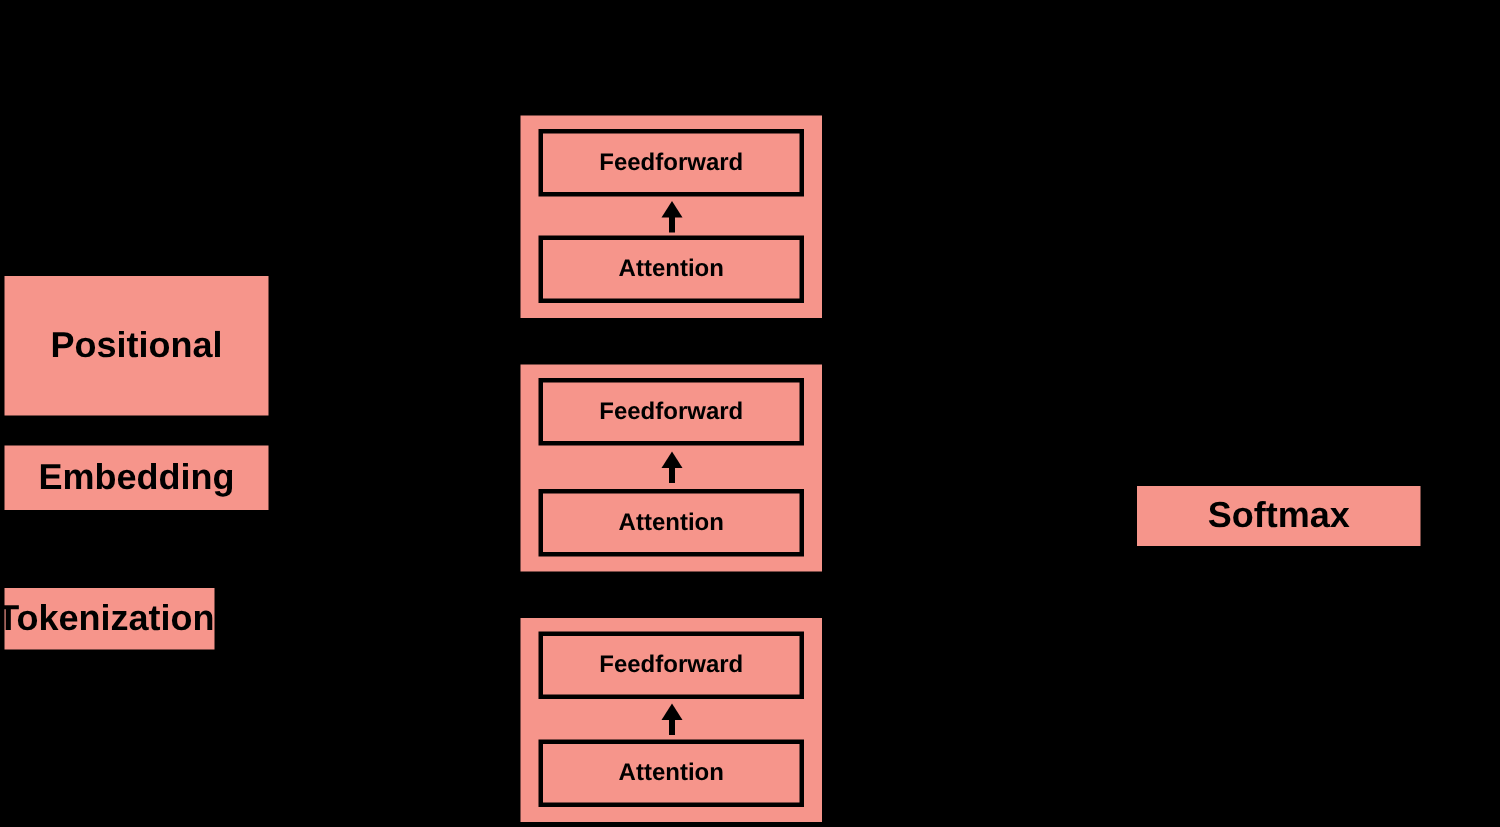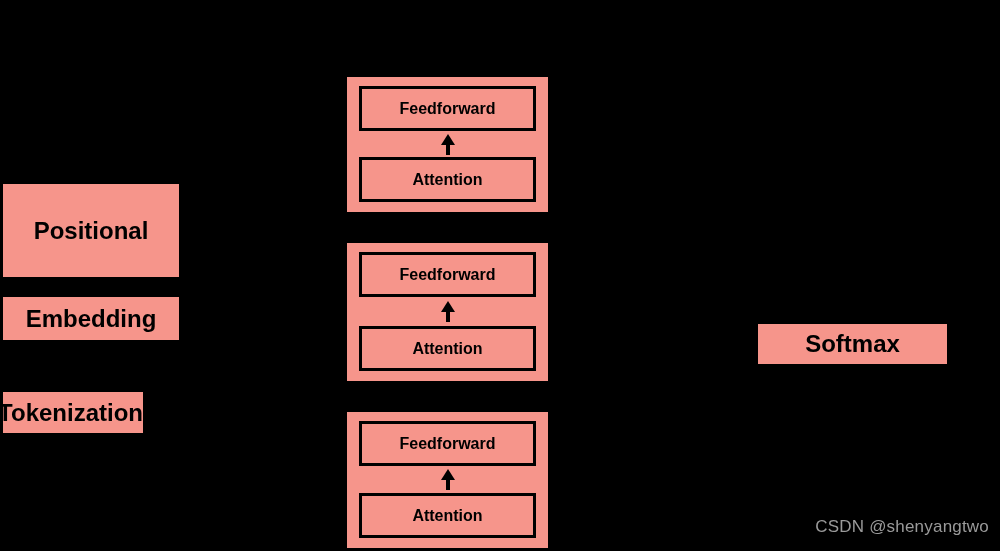--- a/index.html
+++ b/index.html
@@ -151,15 +151,14 @@
     </div>
     <div class="inner-box">
       <span>Attention</span>
     </div>
   </div>
 
   <div class="pink-box" id="softmax">
     <span>Softmax</span>
   </div>
 
-  <div id="watermark">CSDN @shenyangtwo</div>
 
 </div>
 
 </body></html>

